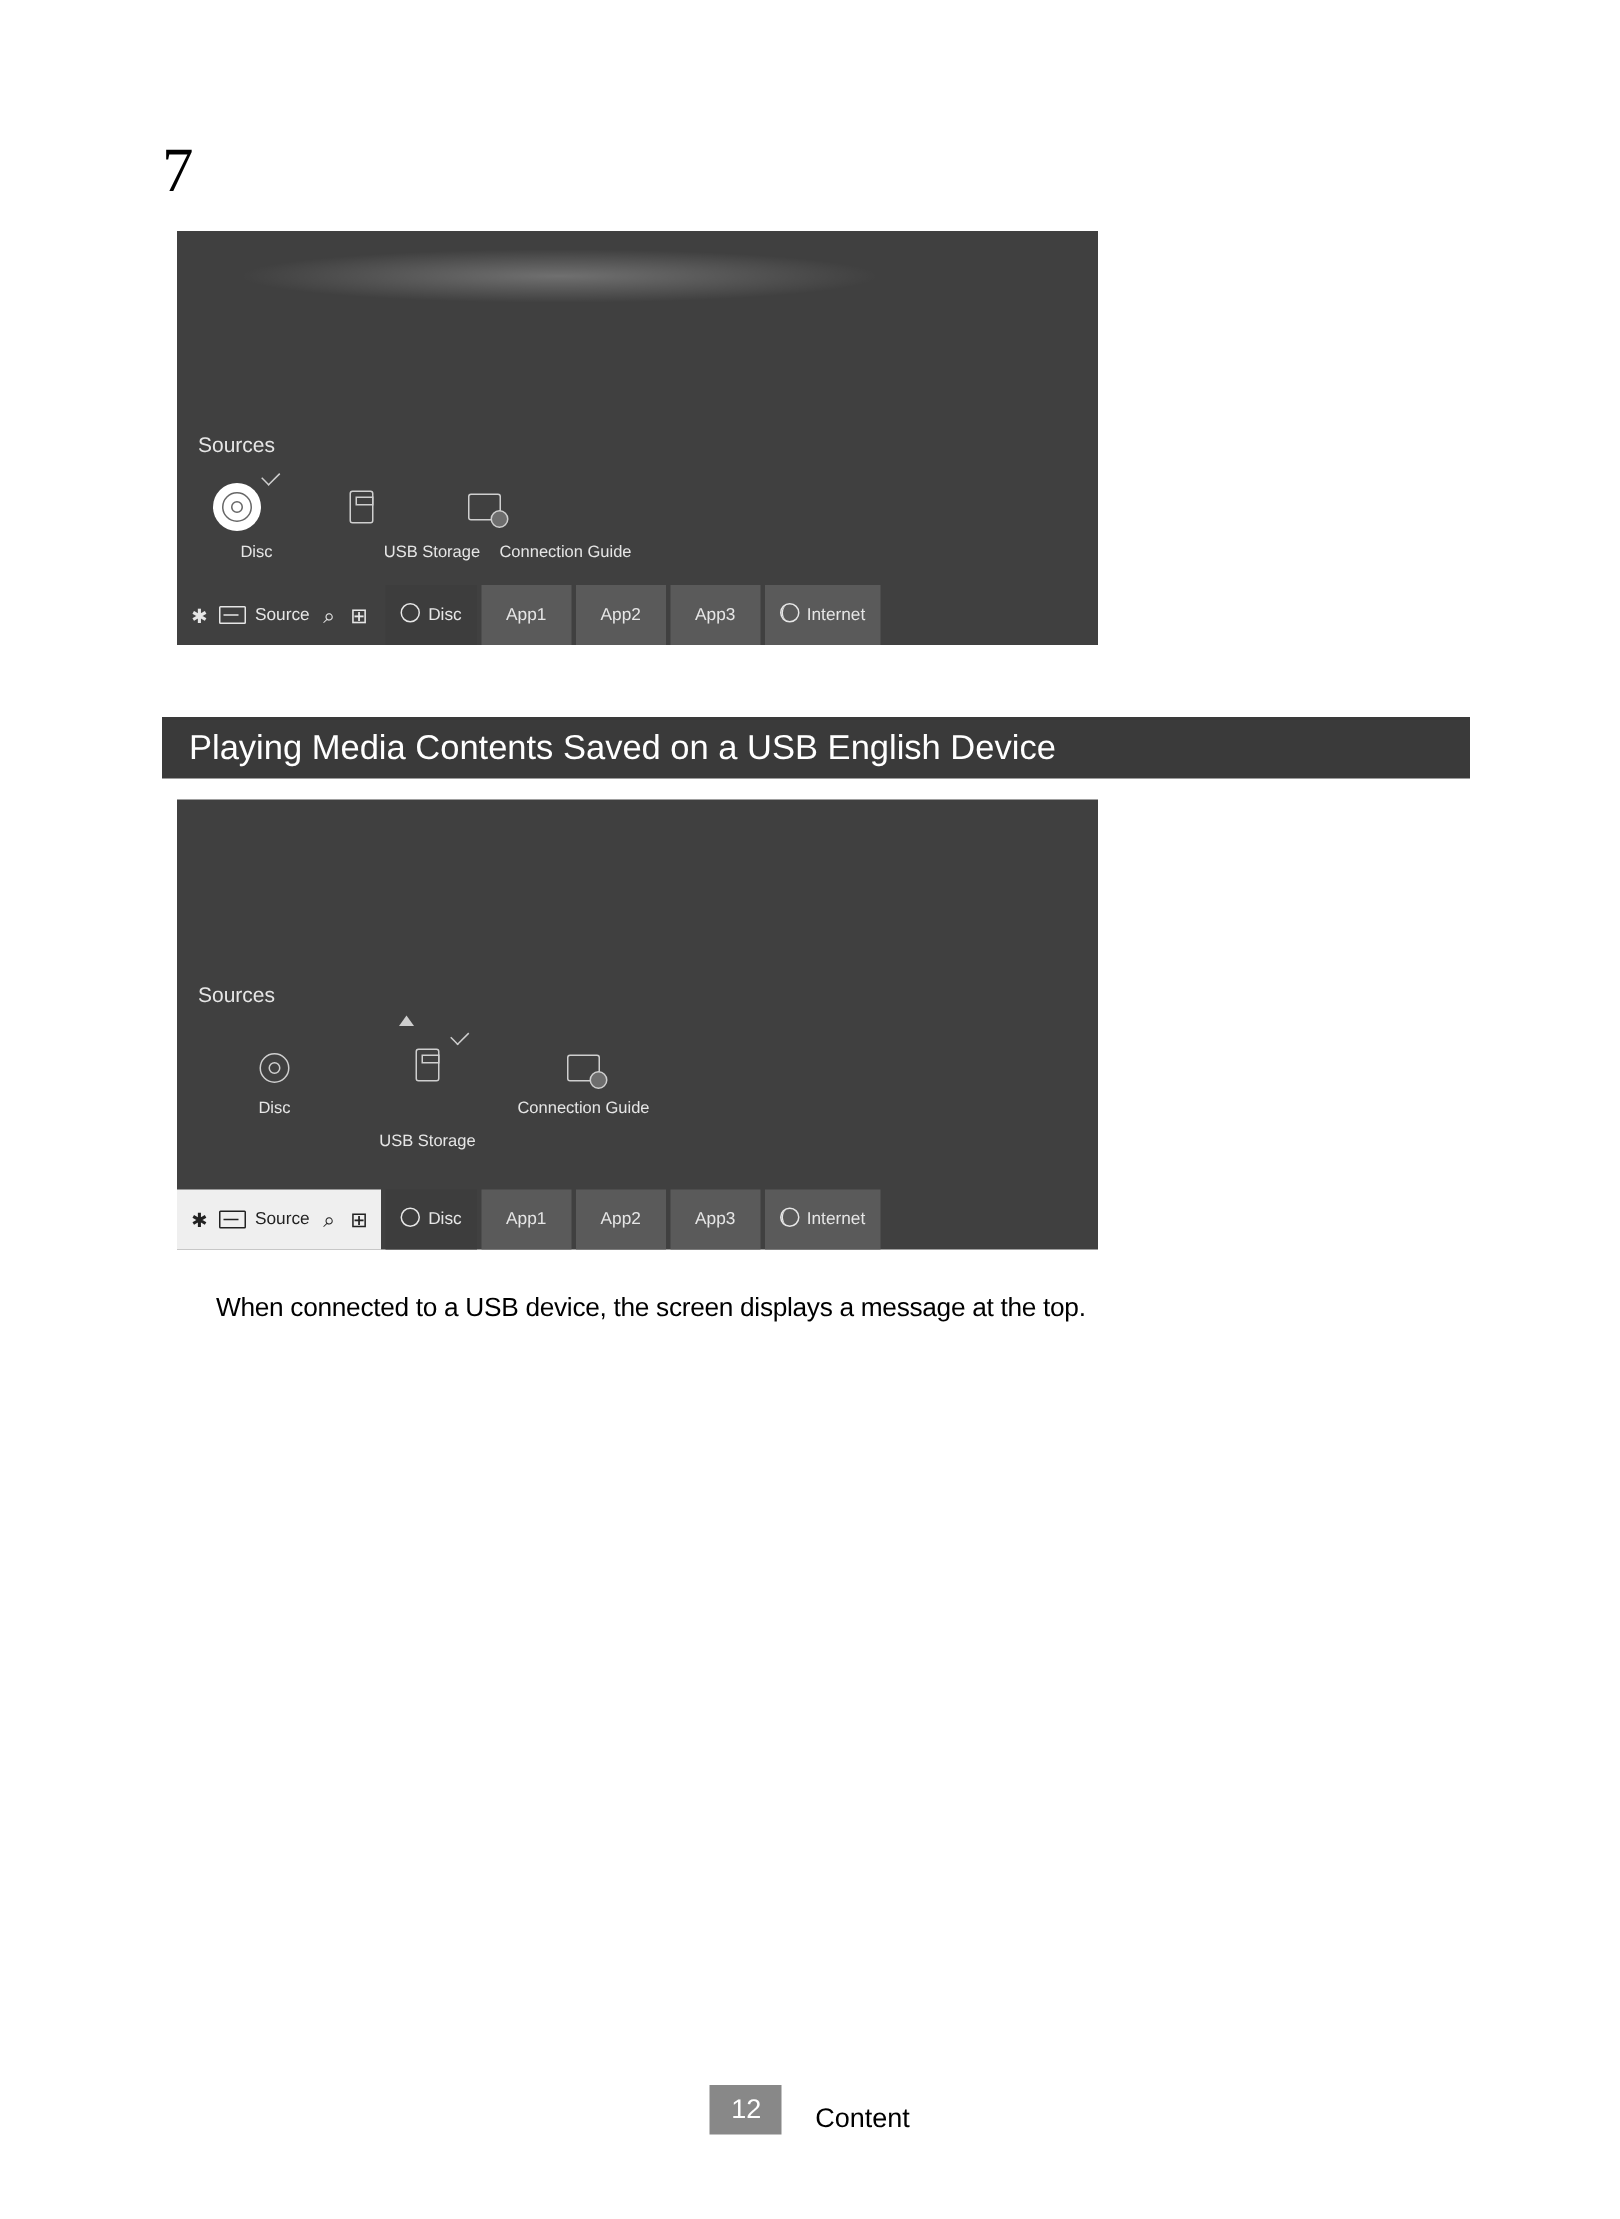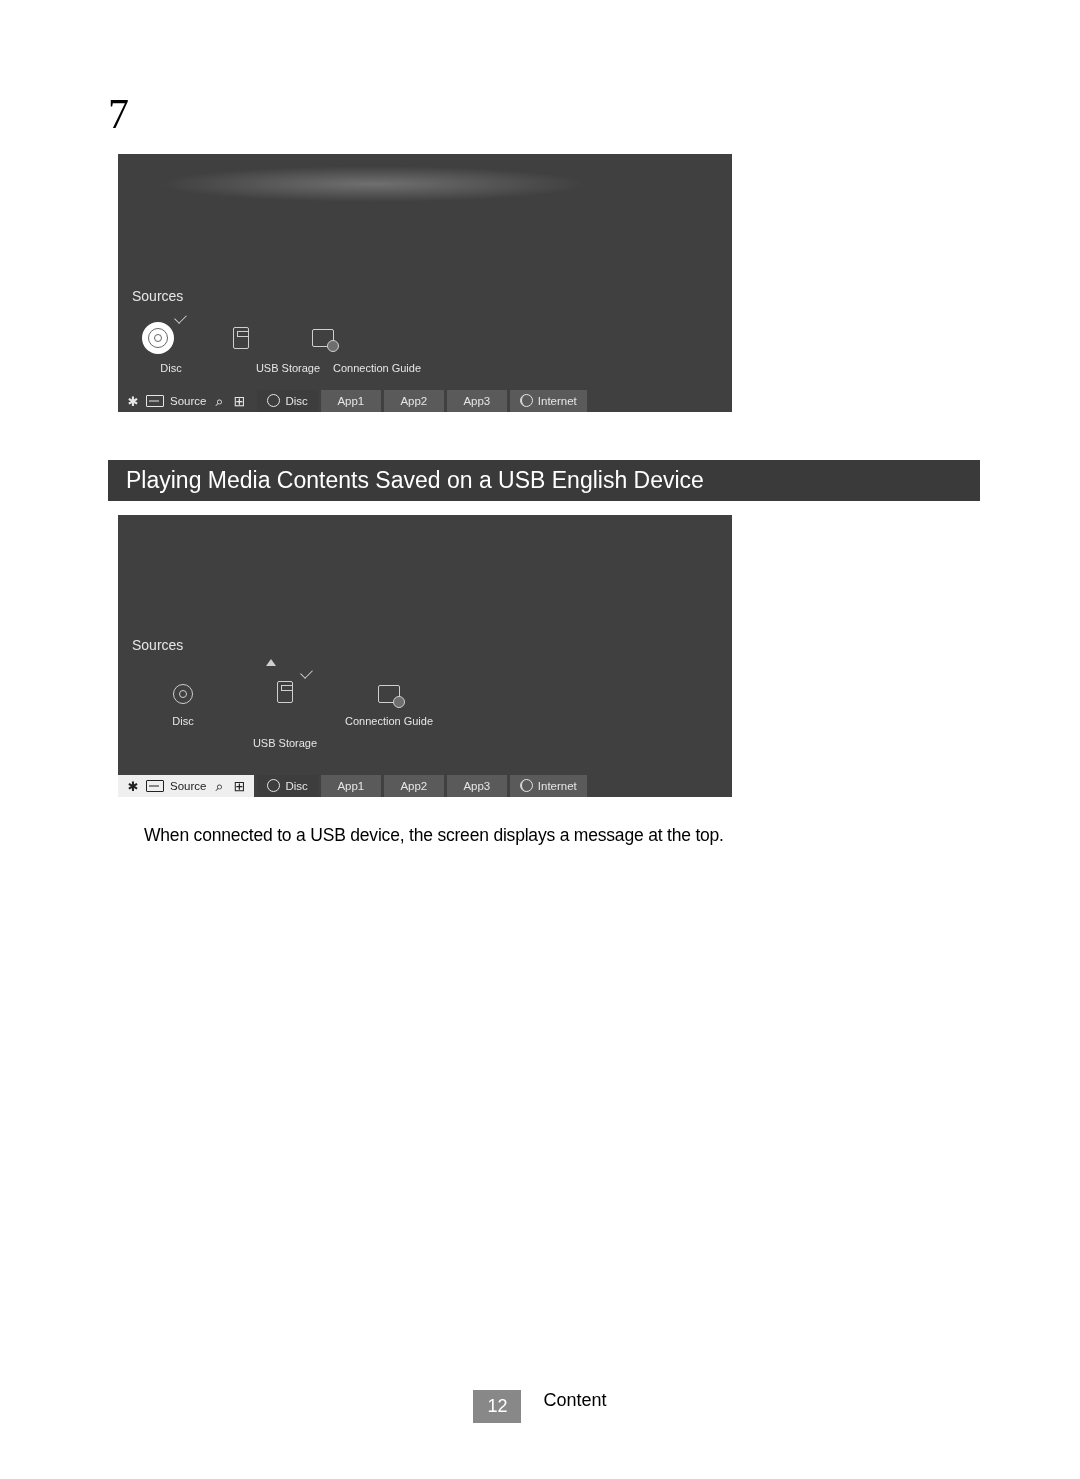--- a/index.html
+++ b/index.html
@@ -159,21 +159,21 @@
     border-left: 5px solid transparent;
     border-right: 5px solid transparent;
     border-bottom: 7px solid #cfcfcf;
     margin: 0 auto 6px;
   }
 
   
   .taskbar {
     display: flex;
     align-items: center;
-    height: 22px;
+    height: 40px;
     font-size: 11.5px;
   }
   .tb-left {
     display: flex; align-items: center; gap: 6px;
     padding: 0 8px;
     height: 100%;
   }
   .tb-left.light { background: #efefef; color:#222; }
   .tb-left .mini-ico { width:14px; height:14px; display:inline-flex; align-items:center; justify-content:center; }
   .mini-gear::before{ content:"✱"; font-size:13px; }
@@ -211,21 +211,21 @@
     margin: 28px 0 12px 36px;
     letter-spacing: -0.2px;
   }
 
   .footer {
     position: absolute;
     bottom: 56px;
     left: 0; right: 0;
     display: flex;
     justify-content: center;
-    align-items: flex-start;
+    align-items: flex-end;
     gap: 22px;
     font-size: 18px;
   }
   .page-num-box {
     background: #888;
     color: #fff;
     padding: 6px 14px;
   }
 
   

